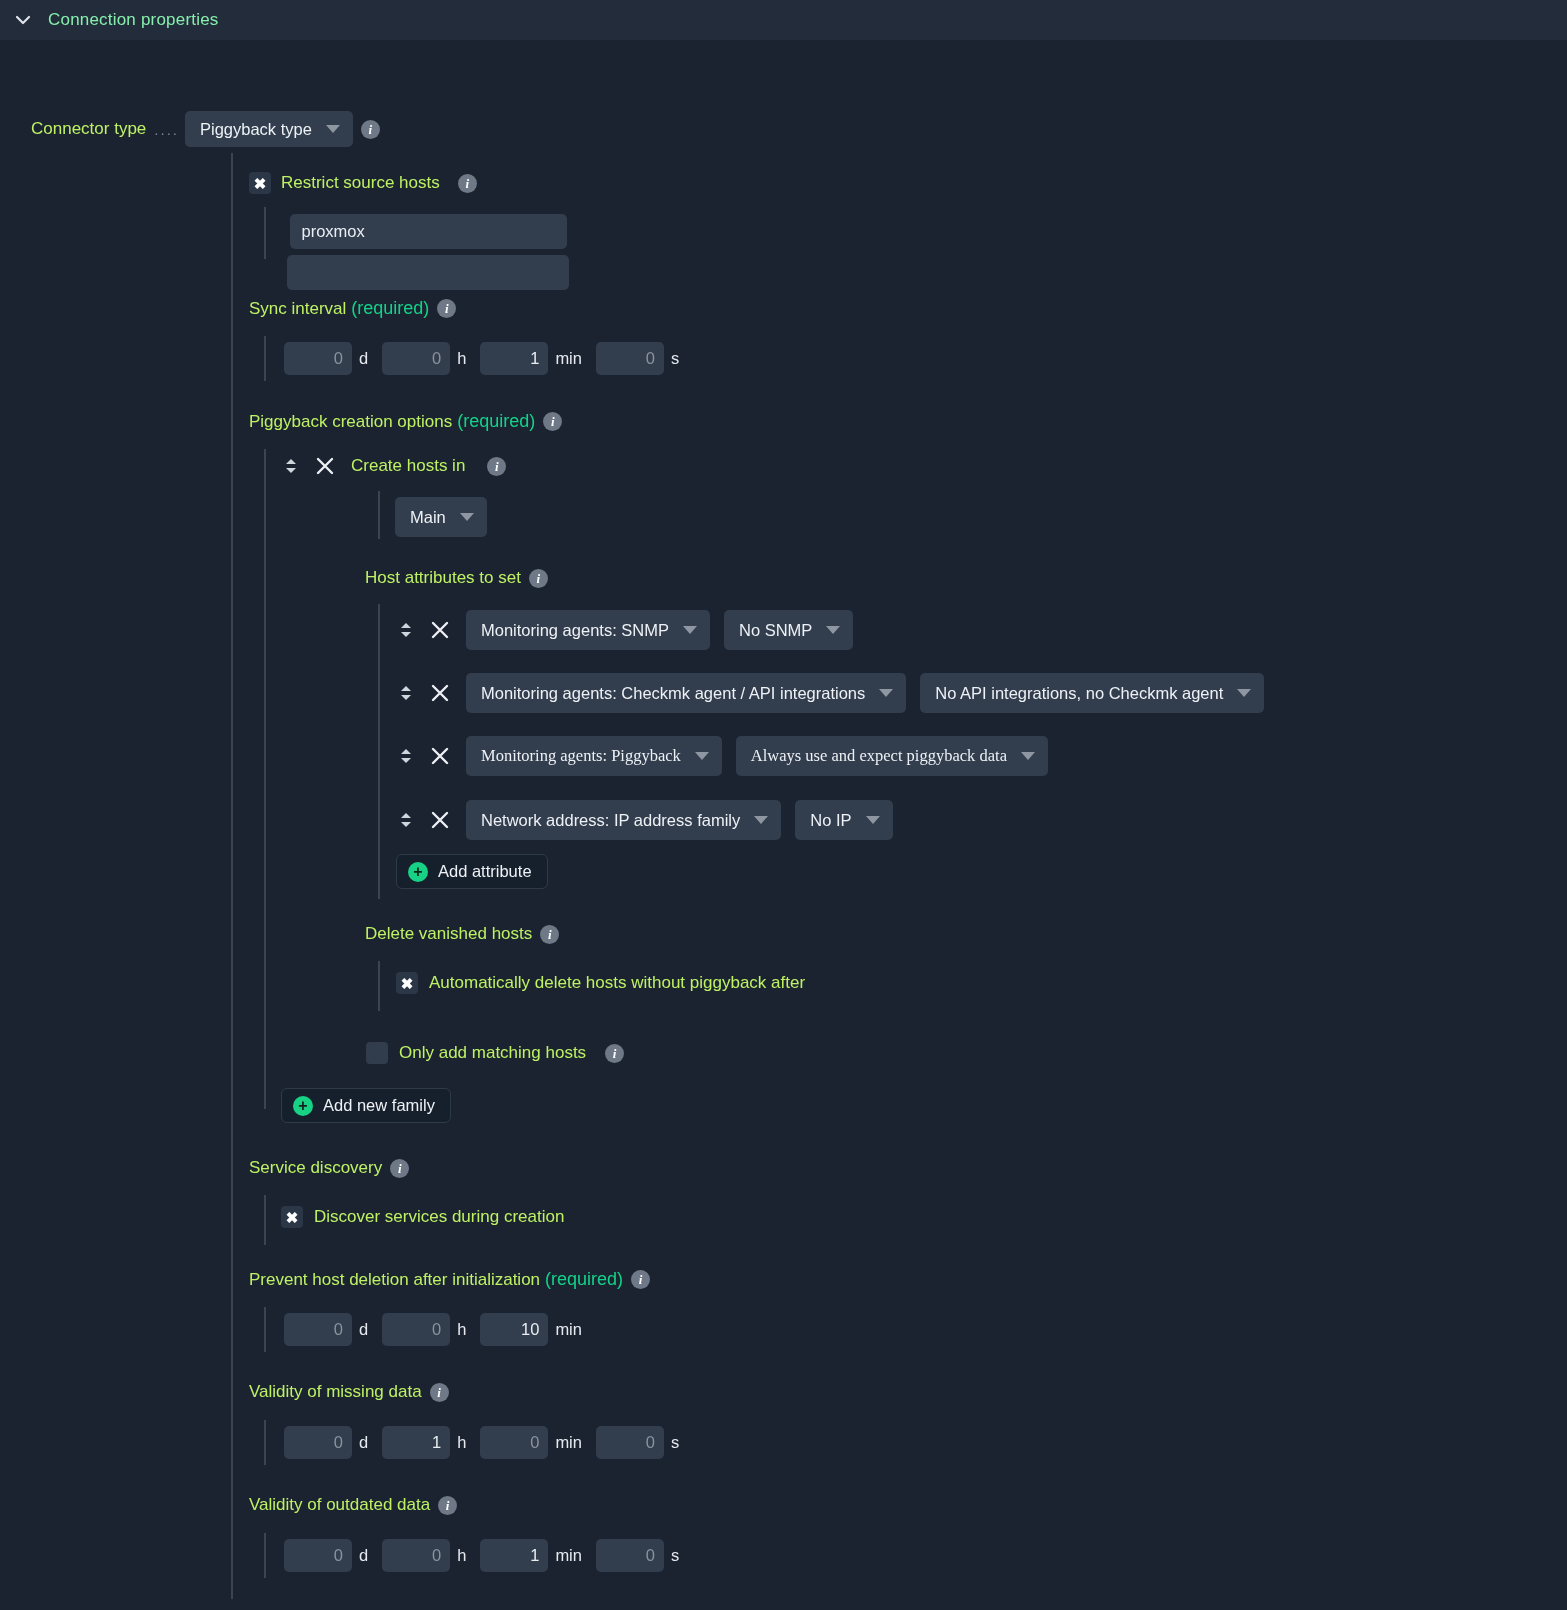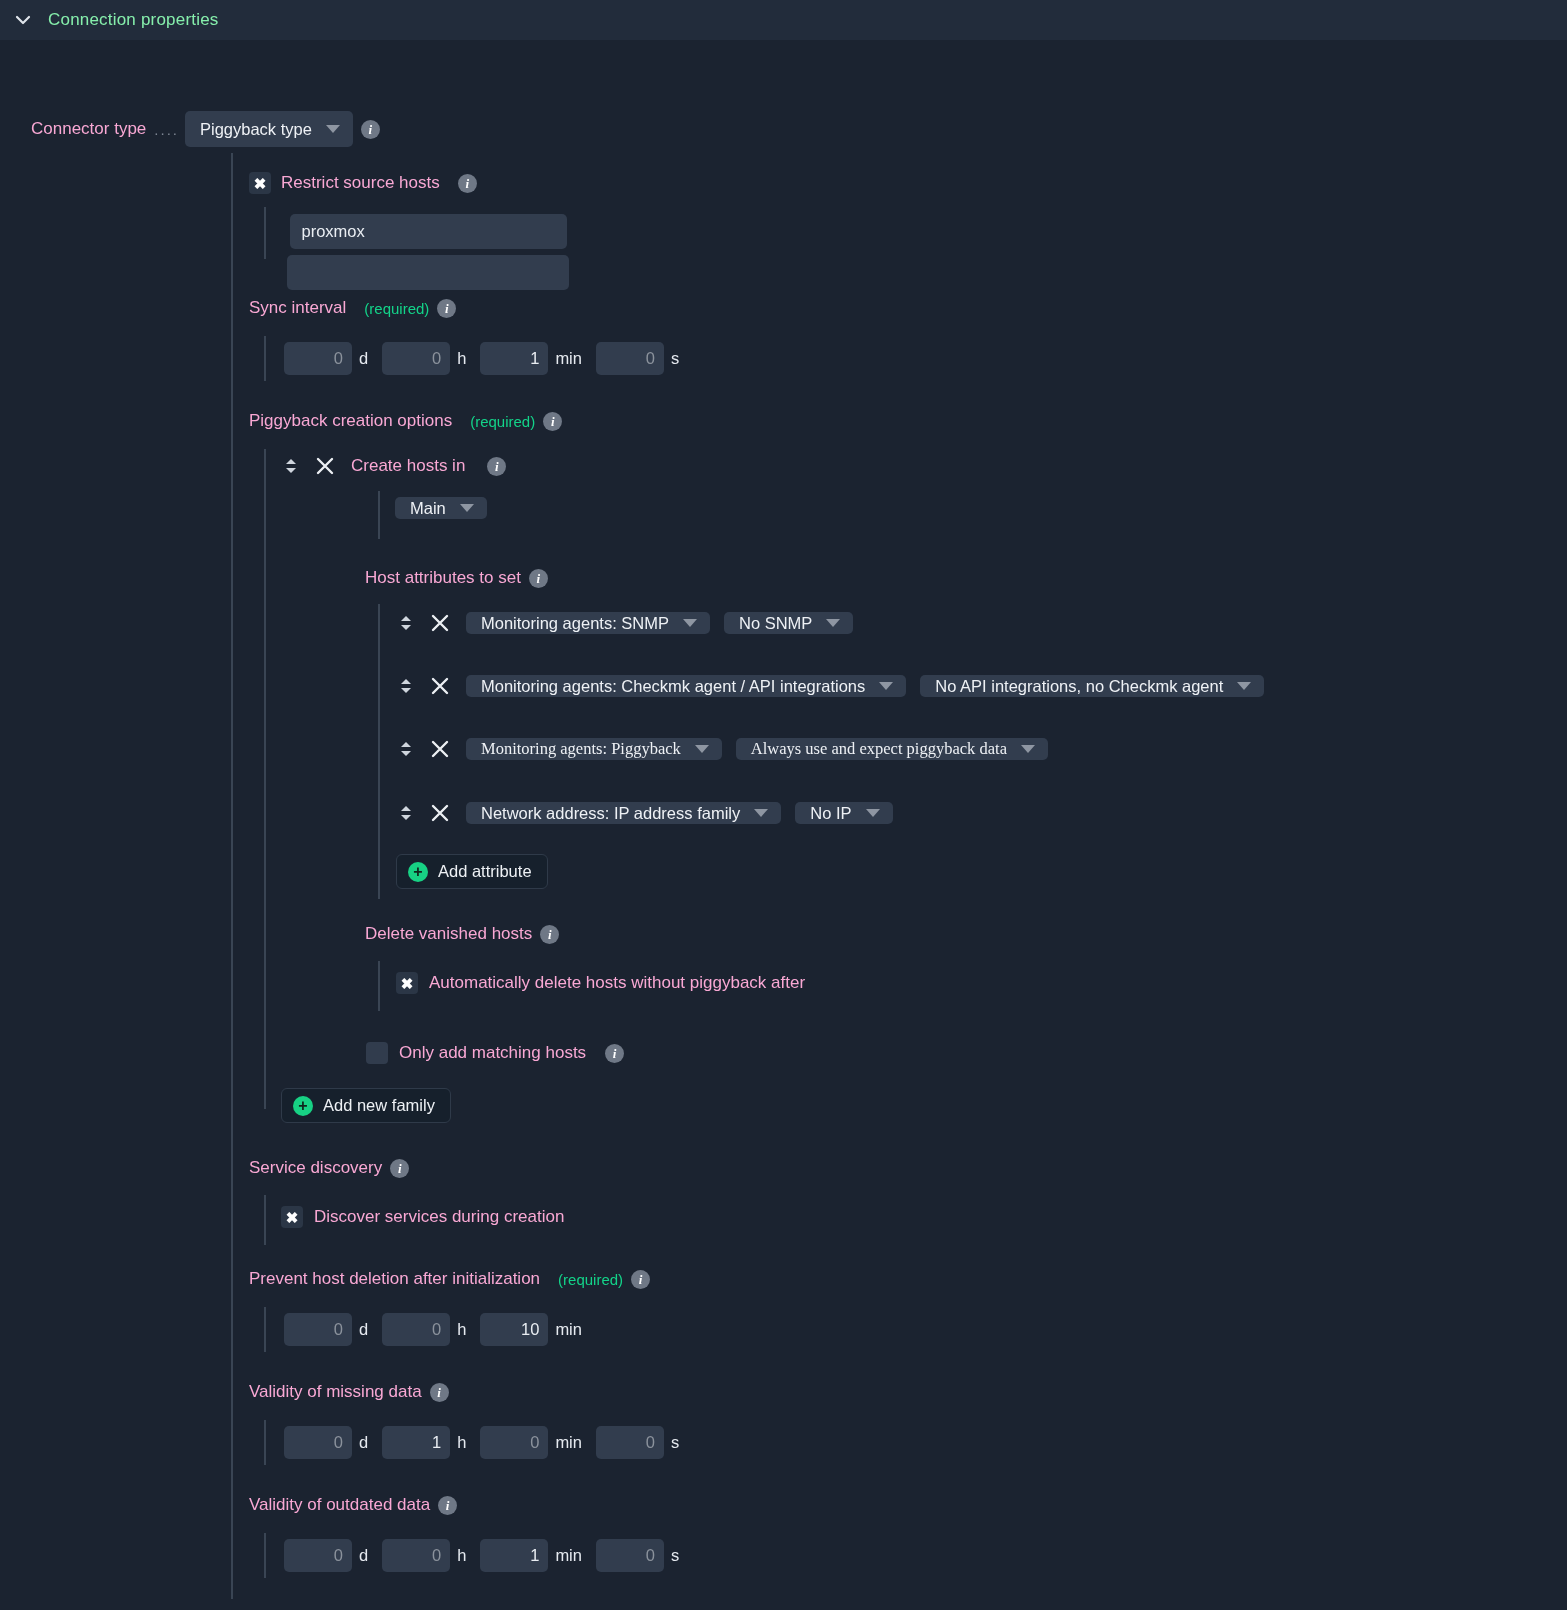--- a/index.html
+++ b/index.html
@@ -35,22 +35,22 @@
     color: #86efac;
   }
 
   
   .body {
     position: relative;
     padding: 0 0 0 0;
   }
 
   
-  .lbl { font-size: 17px; color: #f9a8d4; }
-  .req { color: #13d389; font-size: 15px; margin-left: 18px; }
+  .lbl { font-size: 17px; color: #bef264; }
+  .req { color: #13d389; font-size: 18px; margin-left: 5px; }
 
   
   .info {
     display: inline-flex;
     width: 19px; height: 19px;
     border-radius: 50%;
     background: #6f7886;
     color: #ffffff;
     font-size: 13px;
     font-weight: bold;
@@ -110,21 +110,21 @@
     outline: none;
   }
   .num.placeholder { color: #8b929c; }
   .unit { font-size: 16.5px; color: #e6eaf0; margin: 0 14px 0 7px; }
   .agegroup { display: flex; align-items: center; }
 
   
   .dd {
     background: #323d4e;
     border-radius: 5px;
-    height: 22px;
+    height: 40px;
     display: inline-flex;
     align-items: center;
     gap: 14px;
     padding: 0 13px 0 15px;
     font-size: 16.5px;
     color: #eef1f5;
     cursor: pointer;
     white-space: nowrap;
   }
   .dd .caret {

